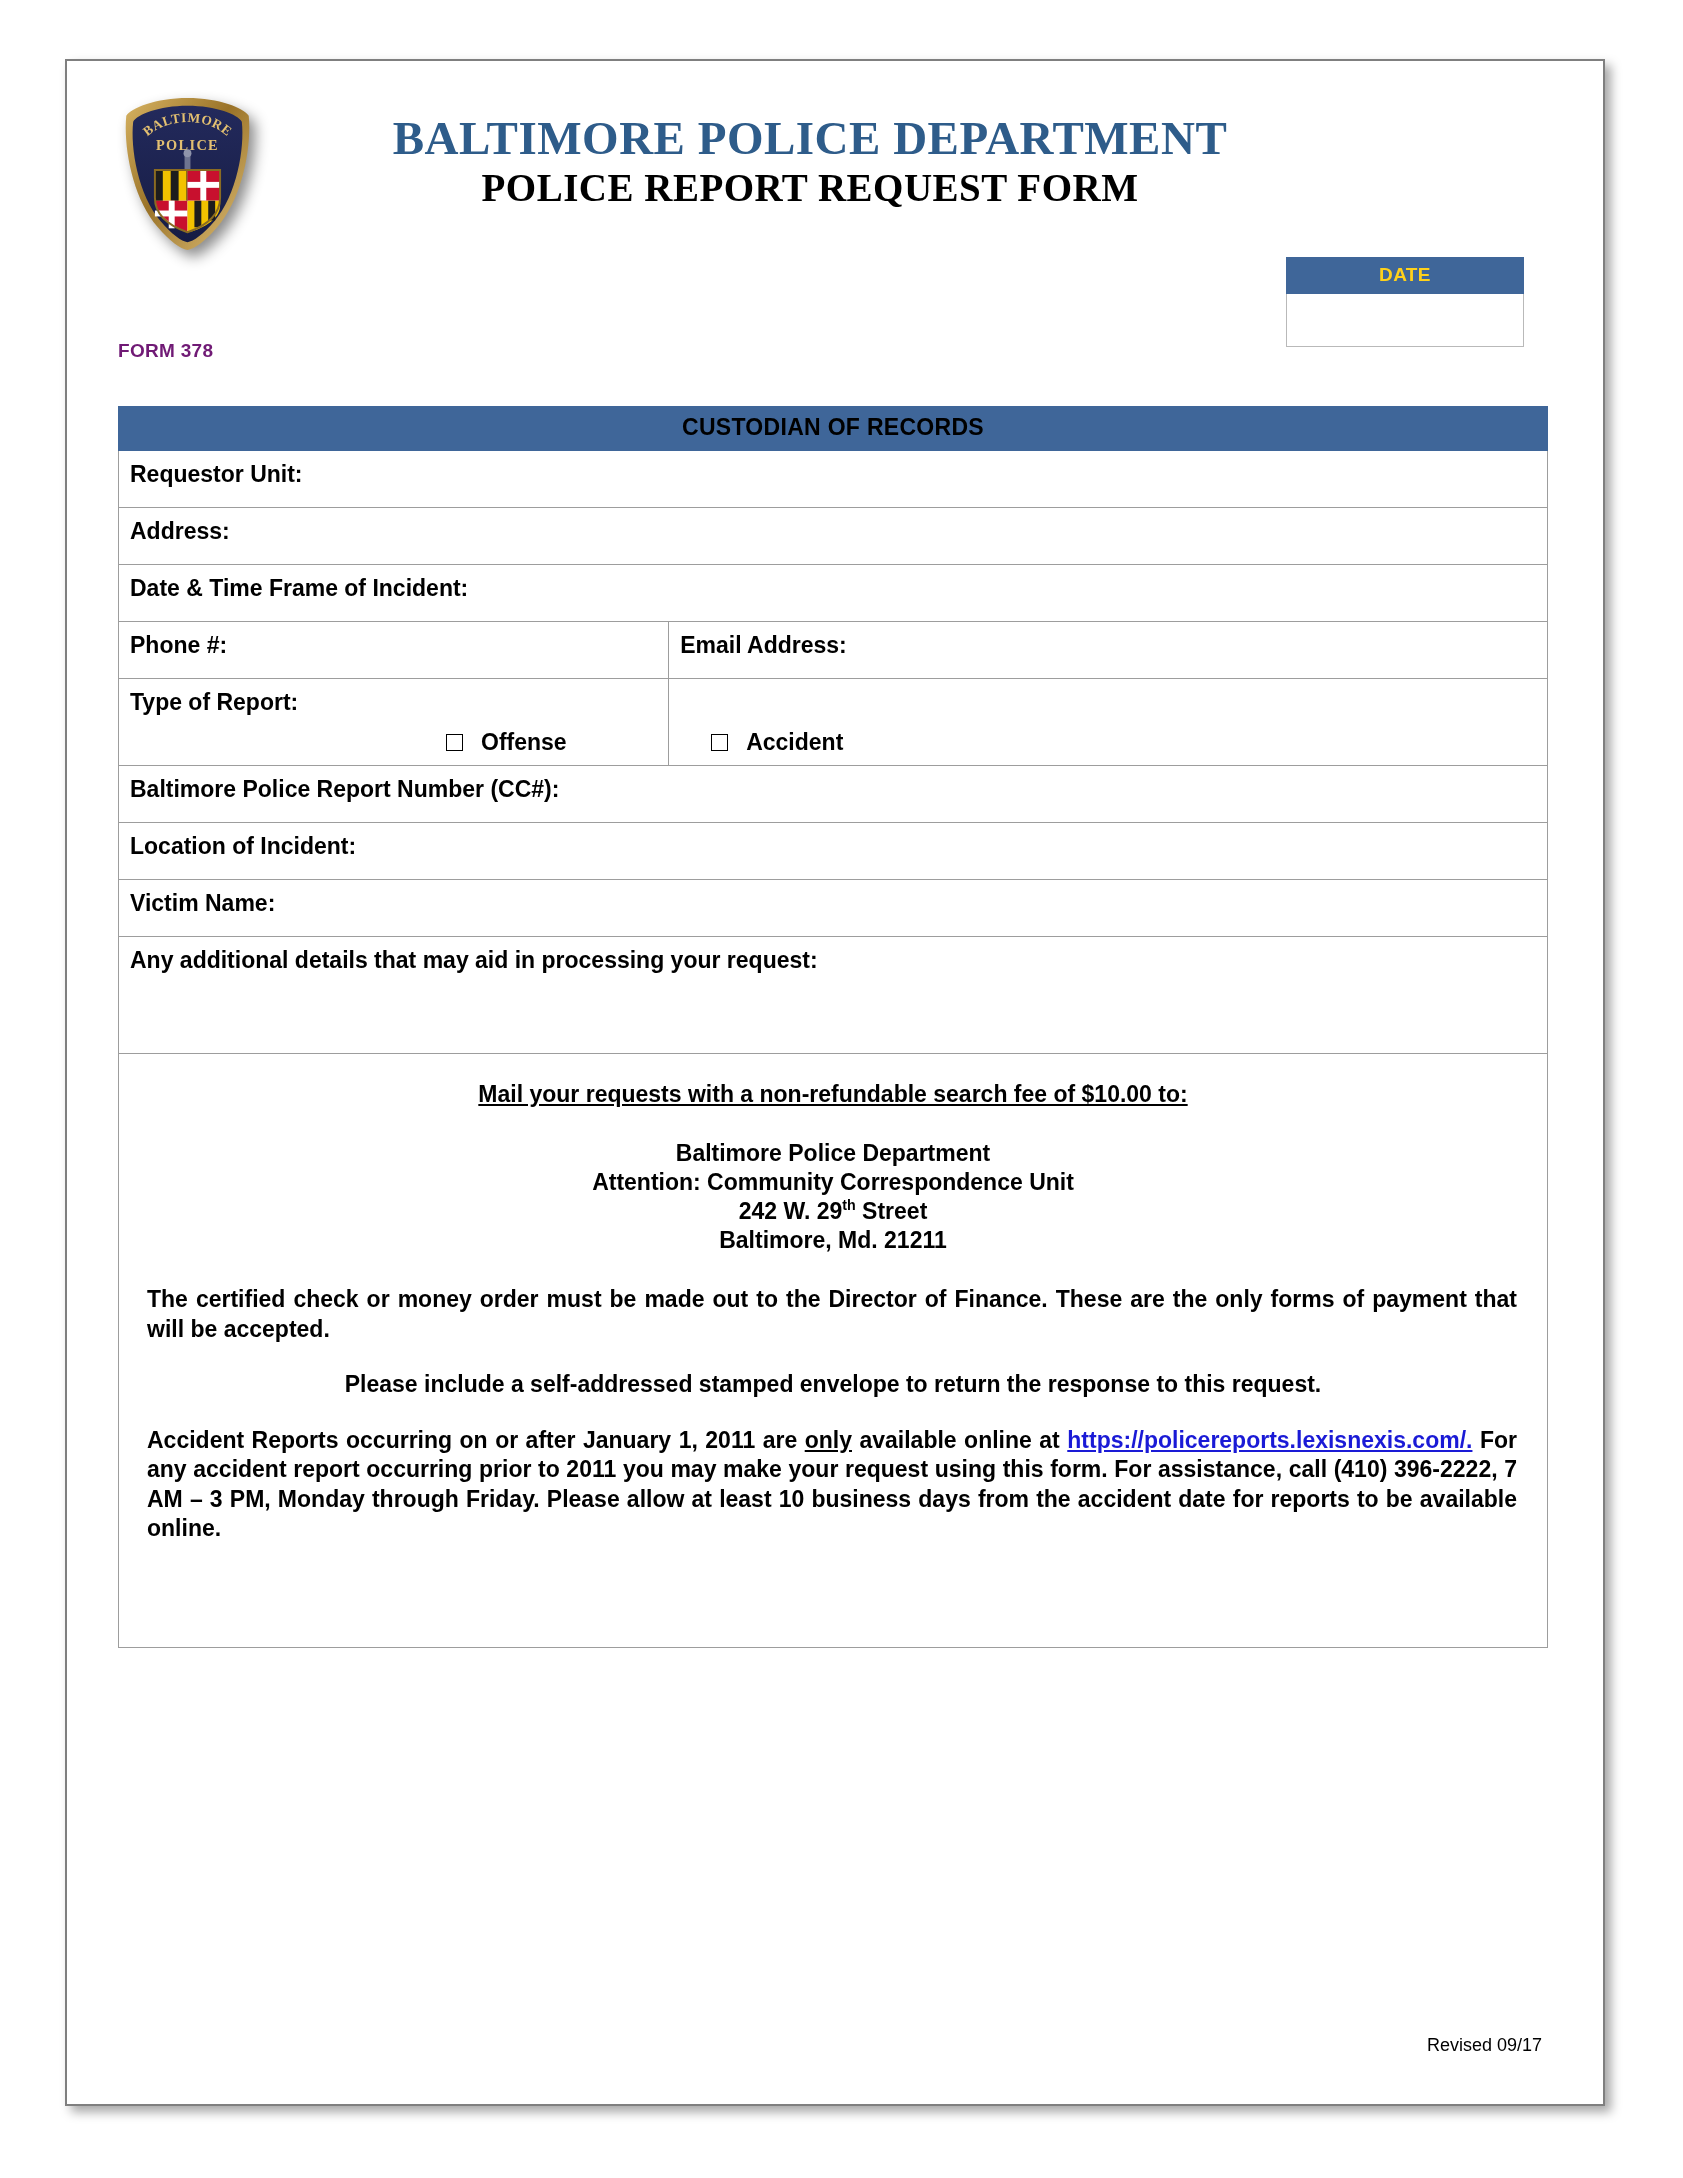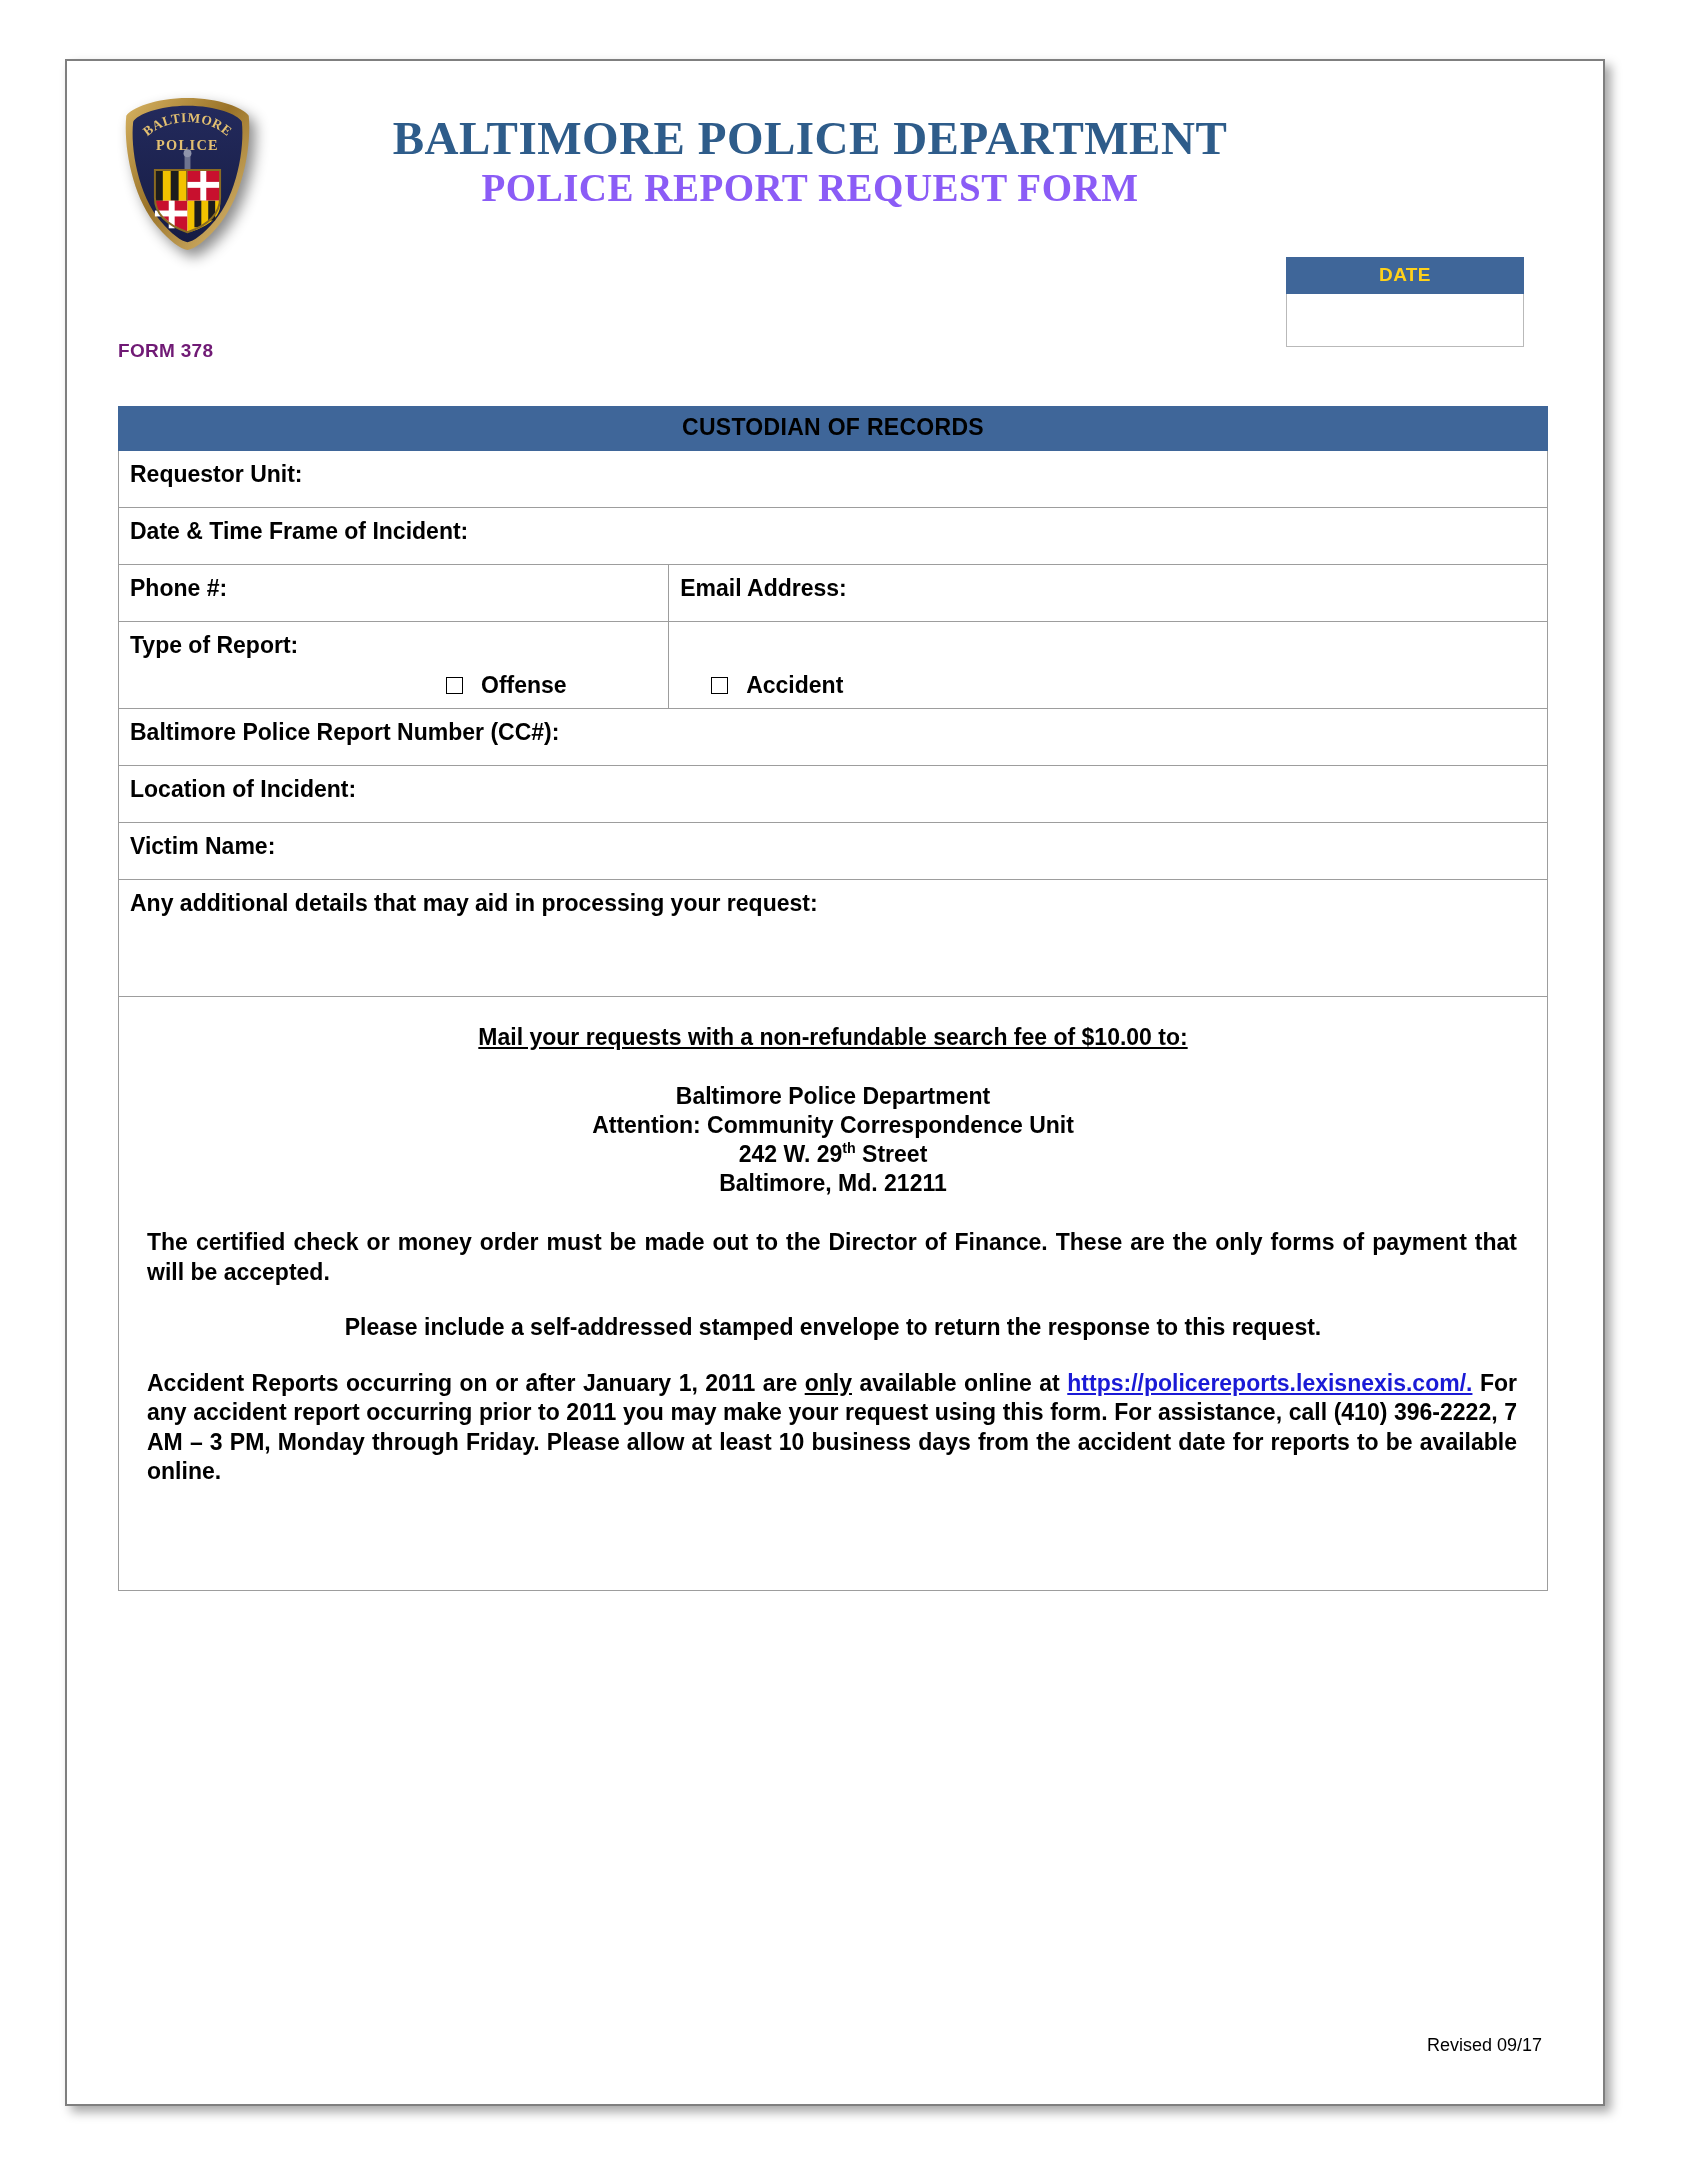--- a/index.html
+++ b/index.html
@@ -59,21 +59,21 @@
     letter-spacing: 0.5px;
     color: #2e5c8a;
     line-height: 1.12;
     white-space: nowrap;
   }
   .title-sub {
     font-family: "Liberation Serif", serif;
     font-weight: bold;
     font-size: 39px;
     letter-spacing: 0.5px;
-    color: #8b5cf6;
+    color: #000000;
     line-height: 1.18;
     white-space: nowrap;
   }
 
   
   .date-box {
     position: absolute;
     right: 79px;
     top: 196px;
     width: 238px;
@@ -295,20 +295,26 @@
           <td class="band" colspan="2">CUSTODIAN OF RECORDS</td>
         </tr>
 
         <tr>
           <td class="row-1" colspan="2">
             <span>Requestor Unit:</span>
             <span></span>
           </td>
         </tr>
 
+        <tr>
+          <td class="row-2" colspan="2">
+            <span>Address:</span>
+            <span></span>
+          </td>
+        </tr>
 
         <tr>
           <td class="row-2" colspan="2">
             <span>Date &amp; Time Frame of Incident:</span>
             <span></span>
           </td>
         </tr>
 
         <tr>
           <td class="row-2">

